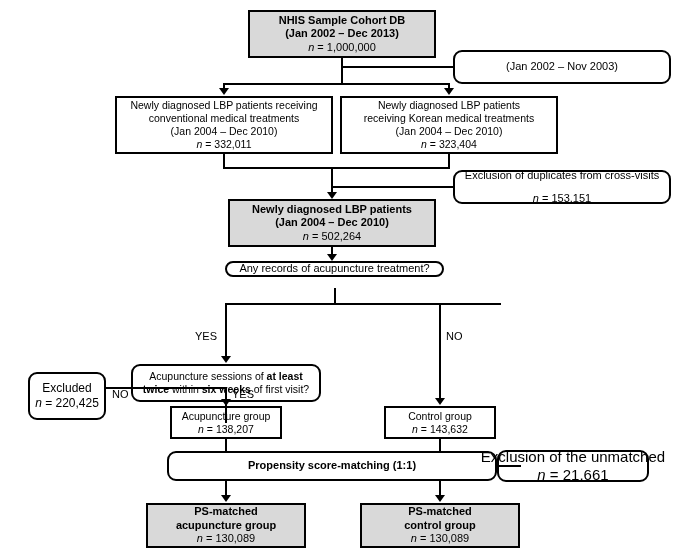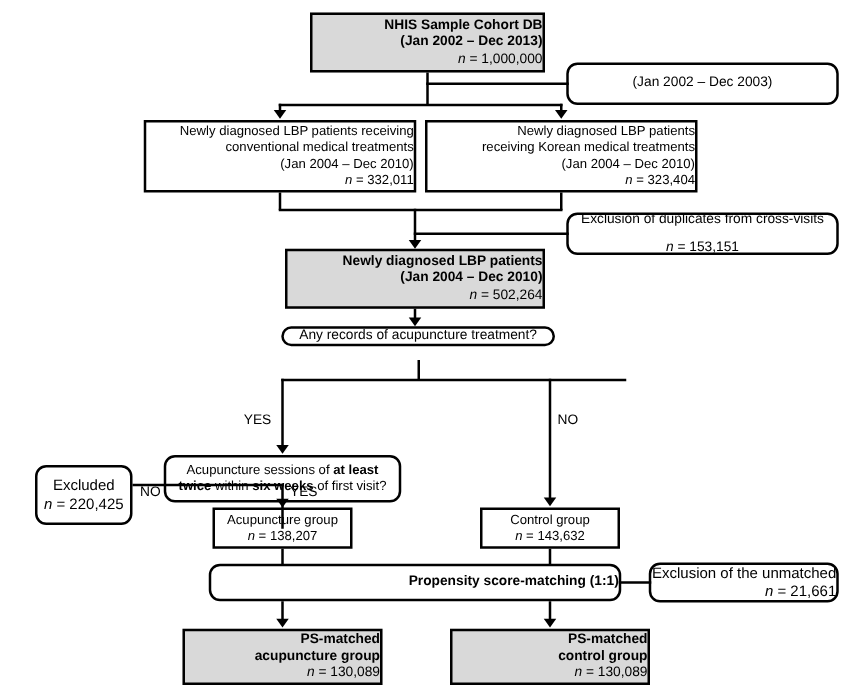--- a/index.html
+++ b/index.html
@@ -23,21 +23,21 @@
     flex-direction:column;
     align-items:center;
     justify-content:center;
     text-align:center;
     color:#000000;
     background:#ffffff;
     border:2px solid #000000;
     line-height:1.22;
   }
   .node.shaded{ background:#d9d9d9; }
-  .node.thick{ border-width:2.5px;align-items:flex-end; }
+  .node.thick{ border-width:2.5px; }
   .node.round{ border-radius:9px; border-width:2px; }
   .node .ln{ display:block; white-space:nowrap; }
   .node .ln.b{ font-weight:bold; }
   .node .ln i{ font-style:italic; }
   .node .ln b{ font-weight:bold; }
 
   
   .hline,.vline{ position:absolute; background:#000000; }
   .hline{ height:2px; }
   .vline{ width:2px; }
@@ -62,21 +62,21 @@
 
 <div id="canvas">
 
   <div class="node shaded thick" style="left:248px;top:10px;width:188px;height:48px;font-size:11px;">
     <span class="ln b">NHIS Sample Cohort DB</span>
     <span class="ln b">(Jan 2002 – Dec 2013)</span>
     <span class="ln"><i>n</i> = 1,000,000</span>
   </div>
 
   <div class="node round" style="left:453px;top:50px;width:218px;height:34px;font-size:11px;">
-    <span class="ln">(Jan 2002 – Dec 2003)</span>
+    <span class="ln">(Jan 2002 – Nov 2003)</span>
   </div>
 
   <div class="node thick" style="left:115px;top:96px;width:218px;height:58px;font-size:10.5px;">
     <span class="ln">Newly diagnosed LBP patients receiving</span>
     <span class="ln">conventional medical treatments</span>
     <span class="ln">(Jan 2004 – Dec 2010)</span>
     <span class="ln"><i>n</i> = 332,011</span>
   </div>
 
   <div class="node thick" style="left:340px;top:96px;width:218px;height:58px;font-size:10.5px;">
@@ -118,21 +118,21 @@
 
   <div class="node" style="left:384px;top:406px;width:112px;height:33px;font-size:10.5px;">
     <span class="ln">Control group</span>
     <span class="ln"><i>n</i> = 143,632</span>
   </div>
 
   <div class="node round thick" style="left:167px;top:451px;width:330px;height:30px;font-size:11px;">
     <span class="ln b">Propensity score-matching (1:1)</span>
   </div>
 
-  <div class="node round" style="left:519px;top:450px;width:152px;height:32px;font-size:12px;align-items:flex-end;">
+  <div class="node round" style="left:497px;top:450px;width:152px;height:32px;font-size:15px;">
     <span class="ln">Exclusion of the unmatched</span>
     <span class="ln"><i>n</i> = 21,661</span>
   </div>
 
   <div class="node shaded thick" style="left:146px;top:503px;width:160px;height:45px;font-size:11px;">
     <span class="ln b">PS-matched</span>
     <span class="ln b">acupuncture group</span>
     <span class="ln"><i>n</i> = 130,089</span>
   </div>
 

